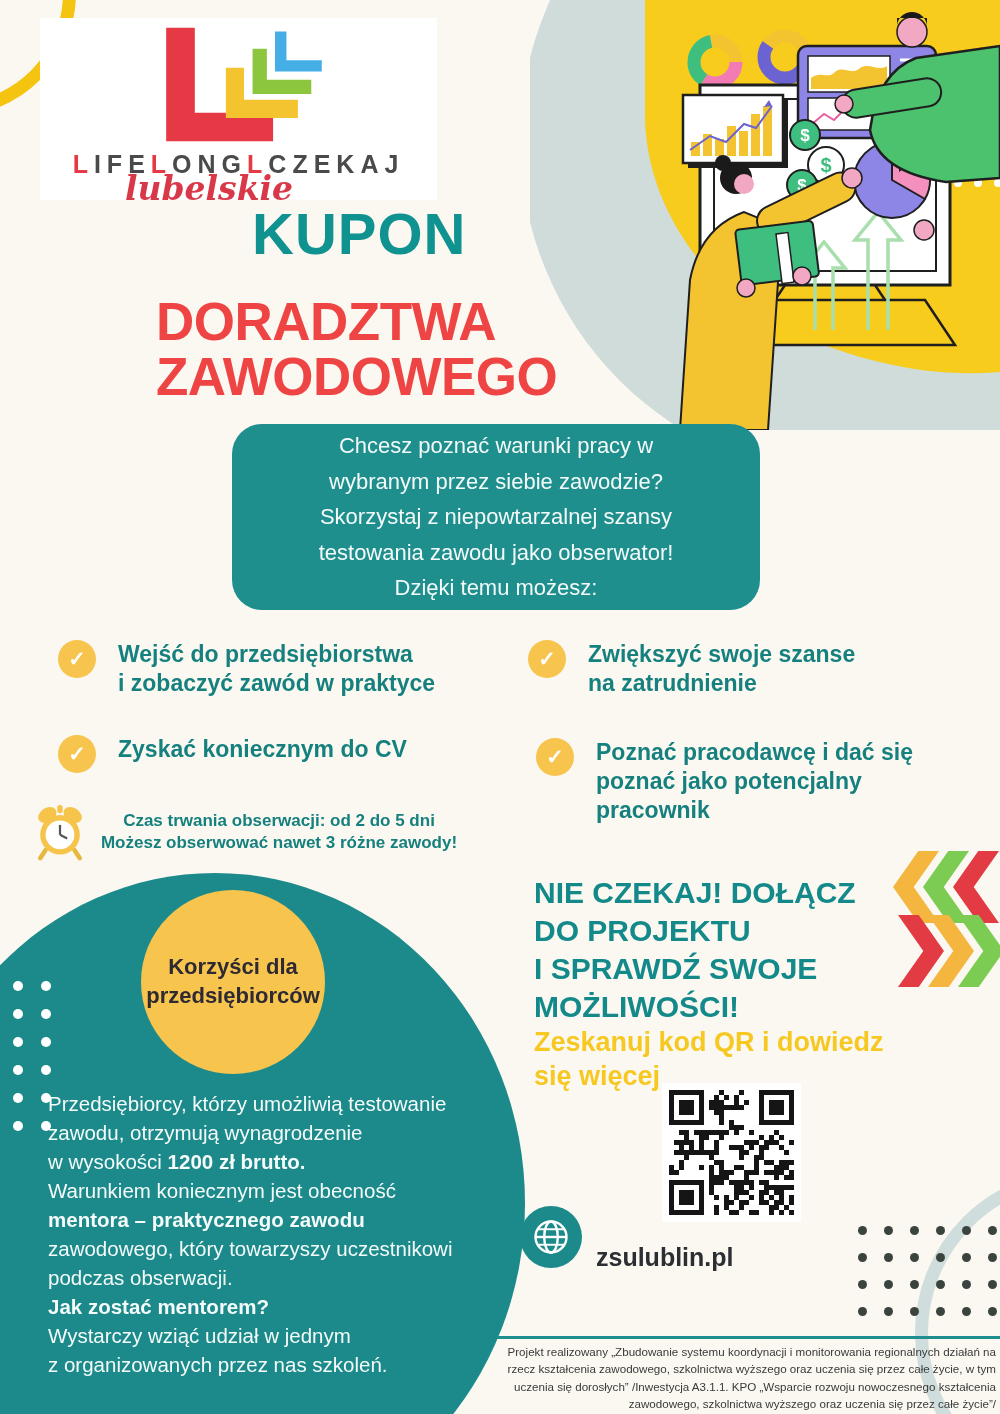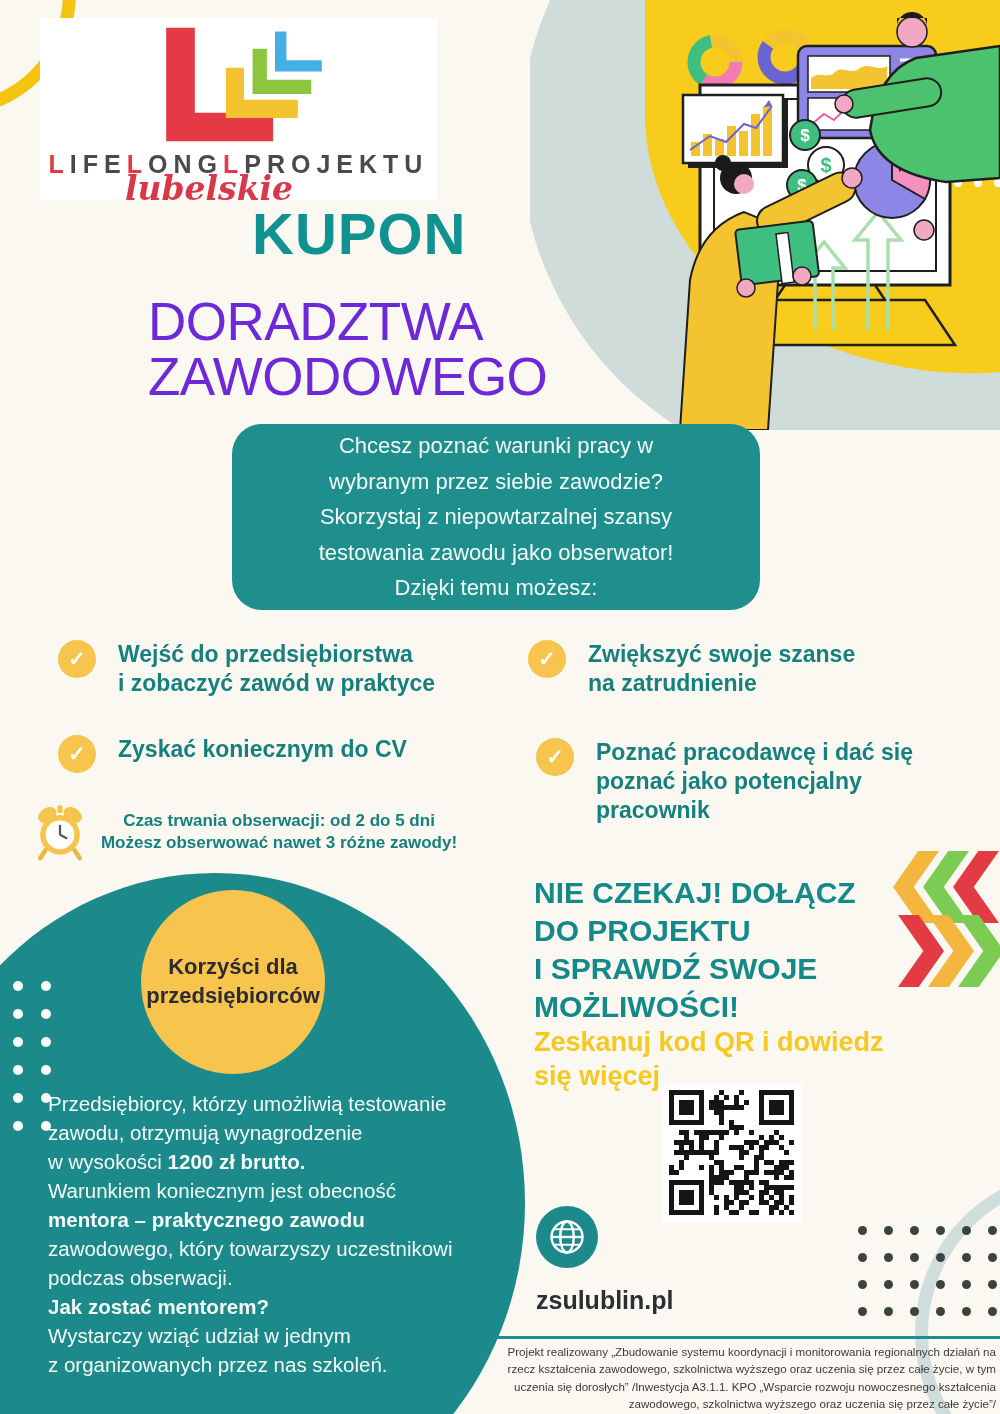--- a/index.html
+++ b/index.html
@@ -15,21 +15,21 @@
   
   .logo-box{left:40px;top:18px;width:397px;height:182px;background:#FFFFFF;z-index:2;}
   .logo-mark{left:128px;top:20px;z-index:3;}
   .brand-line{left:40px;top:150px;width:397px;text-align:center;z-index:3;
     font-size:25px;font-weight:600;letter-spacing:6px;color:#4A4A4A;}
   .brand-line b{color:#E63946;font-weight:800;}
   .brand-sub{left:40px;top:172px;width:338px;text-align:center;z-index:3;
     font-family:"DejaVu Serif",serif;font-style:italic;font-weight:700;font-size:33px;color:#D93848;line-height:1;}
 
   .kupon{left:252px;top:200px;font-size:58px;font-weight:800;color:#0F9290;letter-spacing:1px;z-index:3;}
-  .title{left:148px;top:294px;font-size:53px;font-weight:400;color:#6d28d9;line-height:1.04;
+  .title{left:156px;top:294px;font-size:53px;font-weight:700;color:#ef4444;line-height:1.04;
     letter-spacing:-0.5px;z-index:3;}
 
   .intro-box{left:232px;top:424px;width:528px;height:186px;background:#1F8F8E;border-radius:30px;
     z-index:3;display:flex;align-items:center;justify-content:center;}
   .intro-box p{margin:0;color:#F3FAF9;font-size:22px;line-height:1.62;text-align:center;}
 
   .benefit{display:flex;gap:22px;z-index:3;}
   .check{flex:0 0 38px;width:38px;height:38px;border-radius:50%;background:#F7C44E;color:#FFFFFF;
     font-size:21px;font-weight:700;display:flex;align-items:center;justify-content:center;}
   .benefit p{margin:0;font-size:23px;font-weight:700;color:#15807E;line-height:1.25;}
@@ -43,21 +43,21 @@
     display:flex;align-items:center;justify-content:center;text-align:center;
     font-size:22px;font-weight:700;color:#2E2A32;line-height:1.3;}
   .emp-text{left:48px;top:1068px;width:478px;z-index:2;color:#F4FBFA;font-size:20.5px;line-height:1.42;}
   .emp-text b{font-weight:700;}
 
   .cta-headline{left:534px;top:874px;font-size:30px;font-weight:800;color:#14898A;line-height:1.27;z-index:3;}
   .scan{left:534px;top:1026px;font-size:27px;font-weight:800;color:#F6C821;line-height:1.25;z-index:3;}
 
   .qr-wrap{left:662px;top:1083px;background:#FFFFFF;padding:2px;z-index:3;line-height:0;}
 
-  .site{left:536px;top:1206px;display:flex;align-items:flex-start;gap:14px;z-index:3;flex-direction:column;}
+  .site{left:520px;top:1206px;display:flex;align-items:flex-end;gap:14px;z-index:3;}
   .site .url{font-size:25px;font-weight:700;color:#2B2E33;}
 
   
   .chev{position:absolute;width:46px;height:72px;}
   .chev.left{clip-path:polygon(55% 0,100% 0,45% 50%,100% 100%,55% 100%,0 50%);}
   .chev.right{clip-path:polygon(0 0,45% 0,100% 50%,45% 100%,0 100%,55% 50%);}
   .chevrons{left:893px;top:851px;width:107px;height:140px;z-index:3;}
 
   .footer-line{left:497px;top:1336px;width:503px;height:3px;background:#1E8F8E;z-index:3;}
   .footer-note{left:502px;top:1343px;width:494px;text-align:right;font-size:11.6px;line-height:1.5;
@@ -197,21 +197,21 @@
 
   <div class="abs logo-box"></div>
   <div class="abs logo-mark">
     <svg width="210" height="128" viewBox="0 0 220 134">
       <path d="M55,8 V112 H152" stroke="#E63946" stroke-width="30" fill="none"></path>
       <path d="M112,50 V93 H178" stroke="#F4C430" stroke-width="19" fill="none"></path>
       <path d="M138,30 V70 H192" stroke="#8CC63F" stroke-width="15" fill="none"></path>
       <path d="M160,12 V48 H203" stroke="#45AEE5" stroke-width="12" fill="none"></path>
     </svg>
   </div>
-  <div class="abs brand-line"><b>L</b><span>IFE</span><b>L</b><span>ONG</span><b>L</b><span>PROJEKTU</span></div>
+  <div class="abs brand-line"><b>L</b><span>IFE</span><b>L</b><span>ONG</span><b>L</b><span>CZEKAJ</span></div>
   <div class="abs brand-sub">lubelskie</div>
 
   <div class="abs kupon">KUPON</div>
   <div class="abs title pre">DORADZTWA
 ZAWODOWEGO</div>
 
   <div class="abs intro-box">
     <p class="pre">Chcesz poznać warunki pracy w
 wybranym przez siebie zawodzie?
 Skorzystaj z niepowtarzalnej szansy

